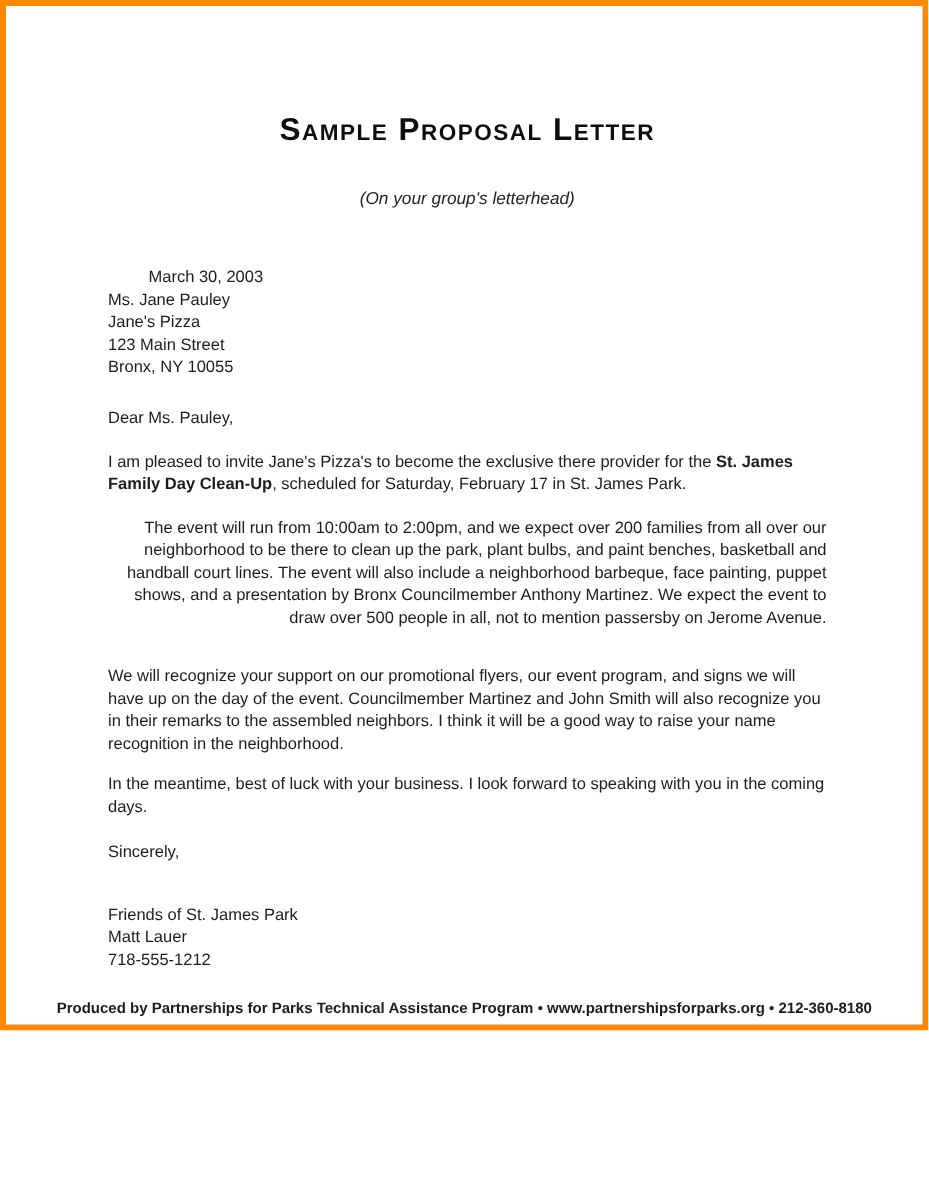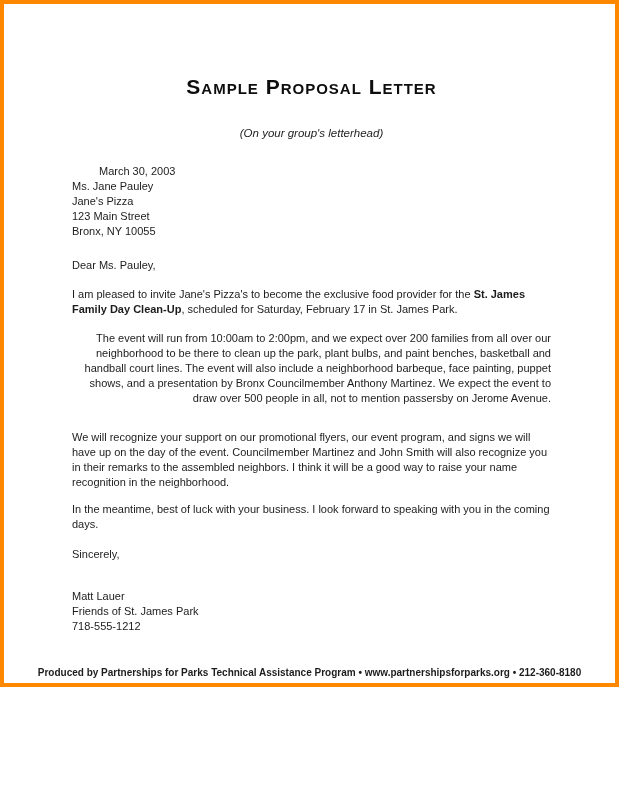--- a/index.html
+++ b/index.html
@@ -37,21 +37,21 @@
 
   .subtitle {
     text-align: center;
     font-style: italic;
     font-size: 11.5px;
     line-height: 14px;
     color: #222222;
     margin-top: 26px;
   }
 
-  .date-line   { margin-top: 24px; padding-left: 27px; }
+  .date-line   { margin-top: 38px; padding-left: 27px; }
   .recipient   { }
   .salutation  { margin-top: 19px; }
   .p1          { margin-top: 14px; }
   .p2          { margin-top: 14px; text-align: right; }
   .p3          { margin-top: 24px; }
   .p4          { margin-top: 11px; }
   .p5          { margin-top: 12px; }
   .closing     { margin-top: 15px; }
   .signature   { margin-top: 27px; }
 
@@ -82,33 +82,33 @@
 
     <div class="recipient">
       <div>Ms. Jane Pauley</div>
       <div>Jane's Pizza</div>
       <div>123 Main Street</div>
       <div>Bronx, NY 10055</div>
     </div>
 
     <div class="salutation">Dear Ms. Pauley,</div>
 
-    <p class="p1"><span>I am pleased to invite Jane's Pizza's to become the exclusive food provider for the </span><span class="bold">St. James Family Day Clean-Up</span><span>, scheduled for Saturday, February 17 in St. James Park.</span></p>
+    <p class="p1"><span>I am pleased to invite Jane's Pizza's to become the exclusive there provider for the </span><span class="bold">St. James Family Day Clean-Up</span><span>, scheduled for Saturday, February 17 in St. James Park.</span></p>
 
     <p class="p2">The event will run from 10:00am to 2:00pm, and we expect over 200 families from all over our neighborhood to be there to clean up the park, plant bulbs, and paint benches, basketball and handball court lines. The event will also include a neighborhood barbeque, face painting, puppet shows, and a presentation by Bronx Councilmember Anthony Martinez. We expect the event to draw over 500 people in all, not to mention passersby on Jerome Avenue.</p>
 
     <p class="p3">We will recognize your support on our promotional flyers, our event program, and signs we will have up on the day of the event. Councilmember Martinez and John Smith will also recognize you in their remarks to the assembled neighbors. I think it will be a good way to raise your name recognition in the neighborhood.</p>
 
 
     <p class="p5">In the meantime, best of luck with your business. I look forward to speaking with you in the coming days.</p>
 
     <div class="closing">Sincerely,</div>
 
     <div class="signature">
+      <div>Friends of St. James Park</div>
       <div>Matt Lauer</div>
-      <div>Friends of St. James Park</div>
       <div>718-555-1212</div>
     </div>
 
   </div>
 
   <div class="footer">Produced by Partnerships for Parks Technical Assistance Program • www.partnershipsforparks.org • 212-360-8180</div>
 </div>
 
 </body></html>

